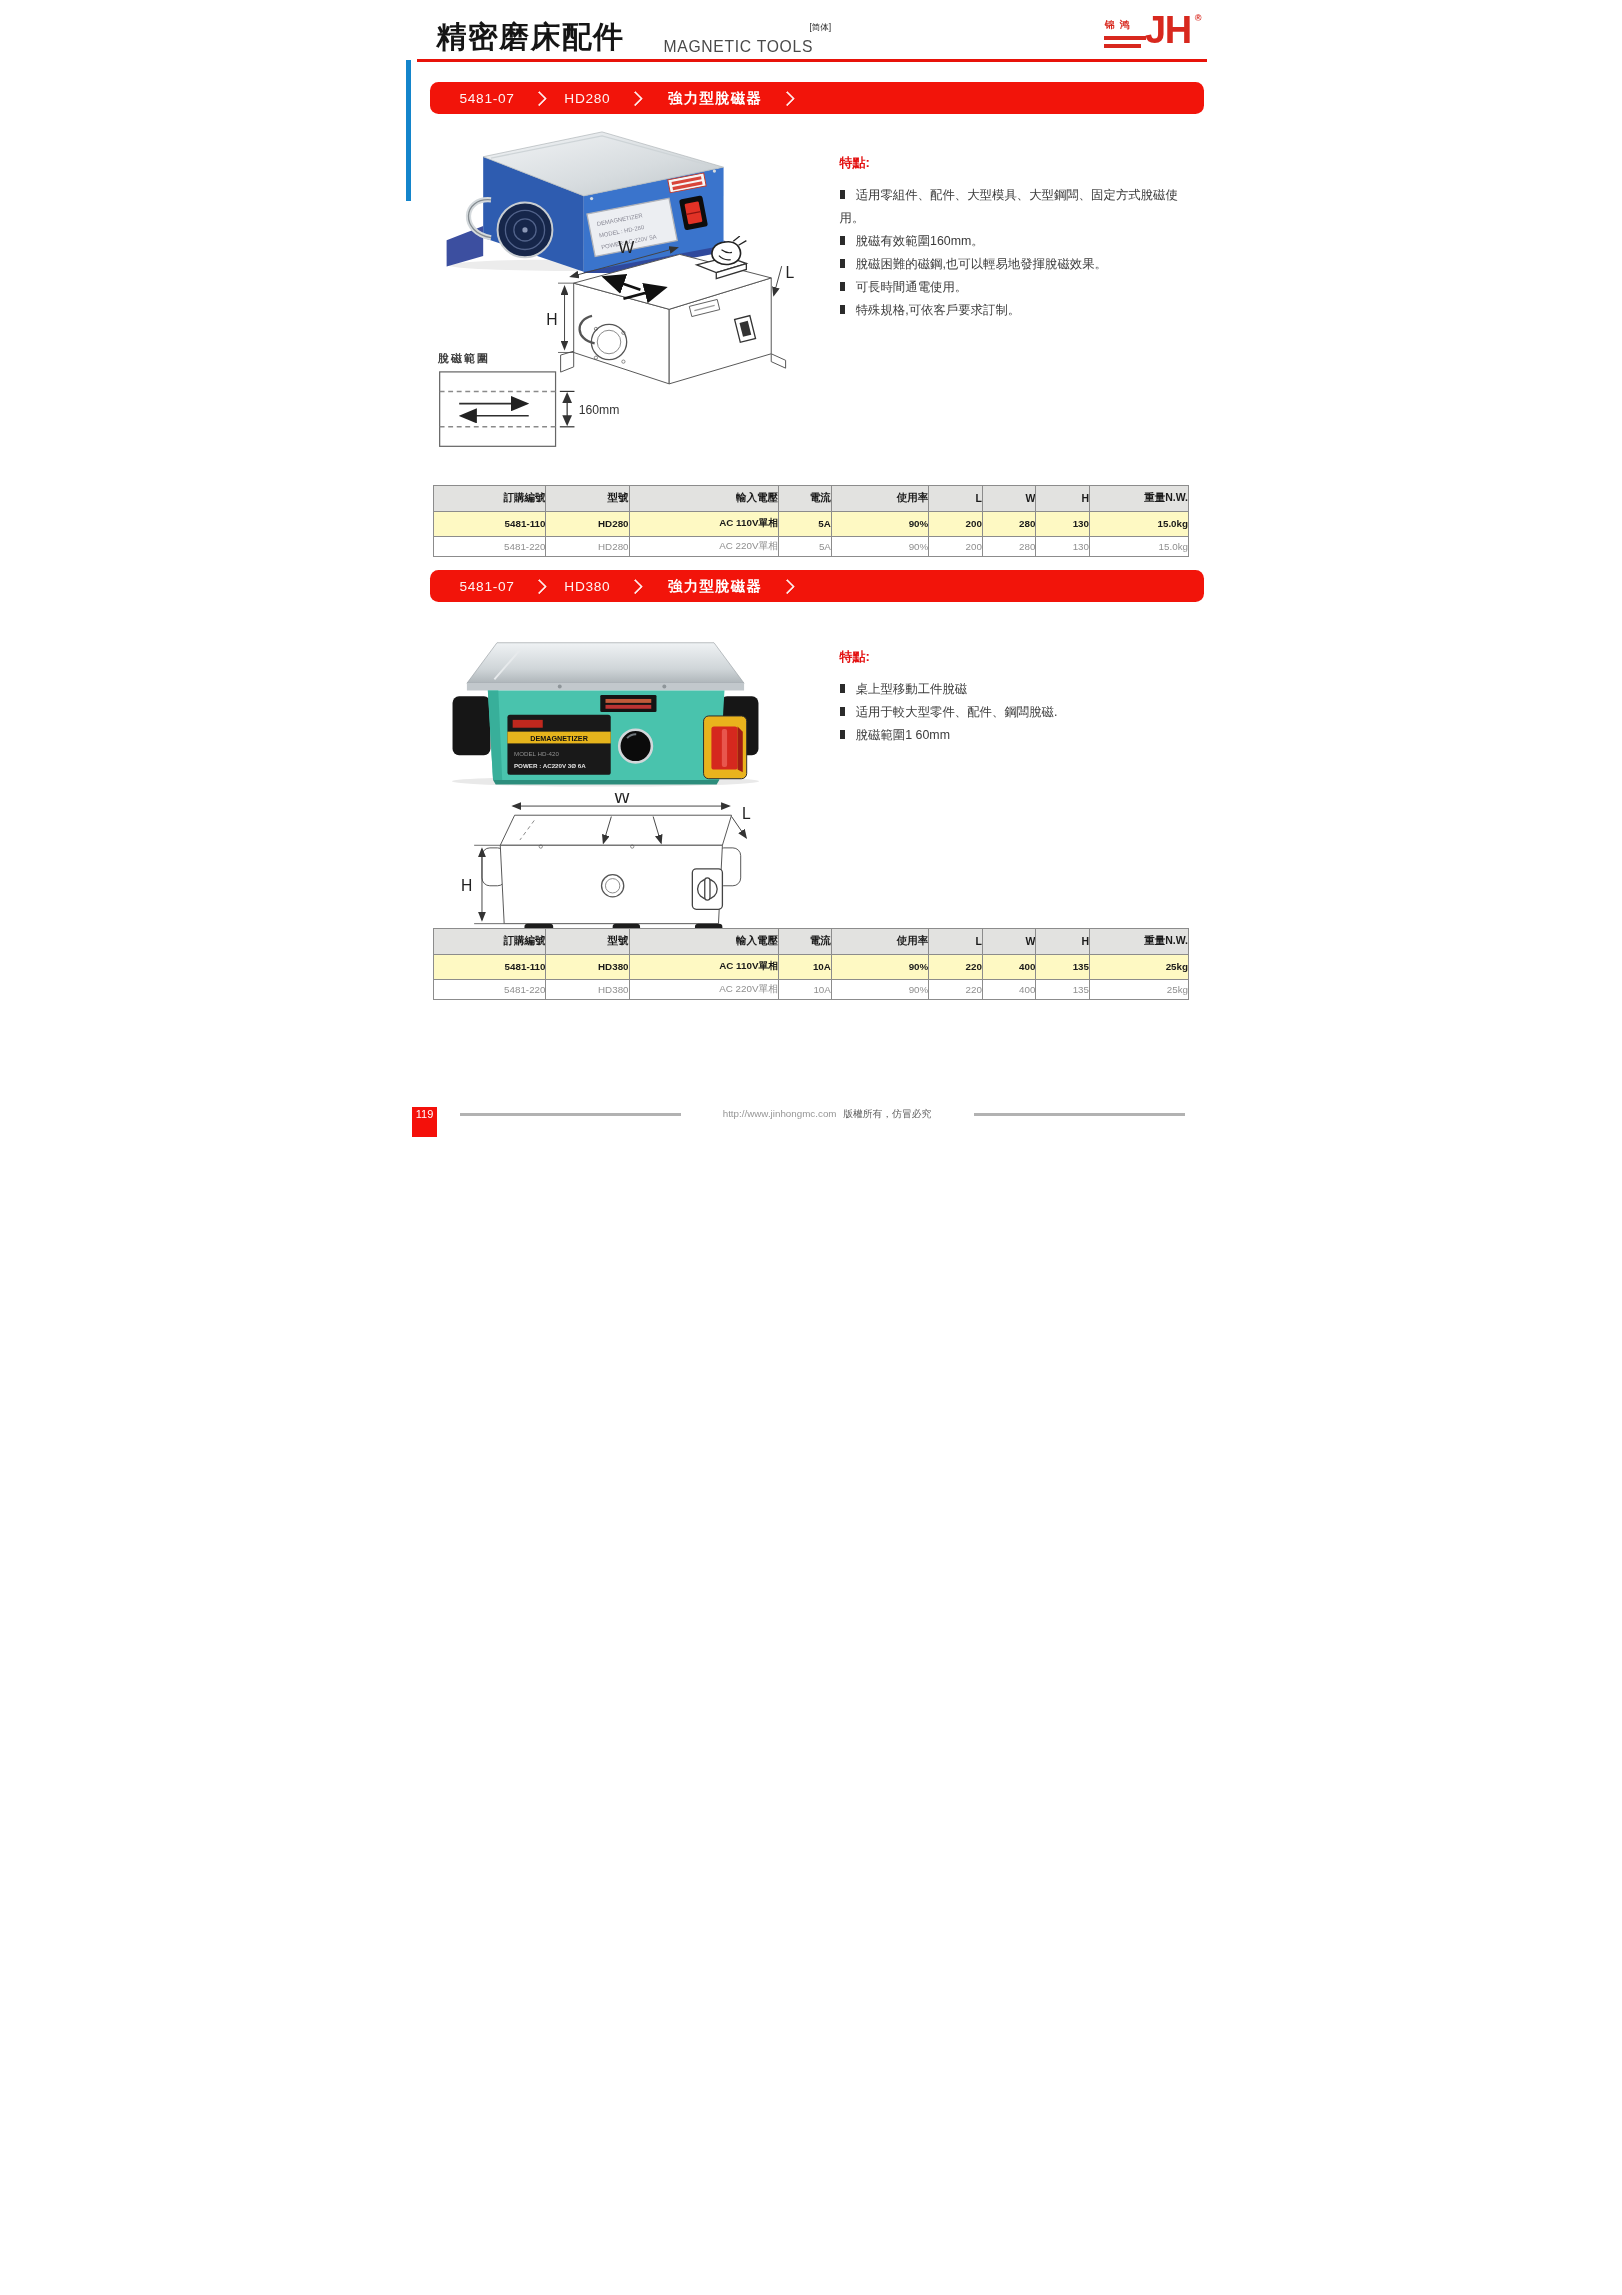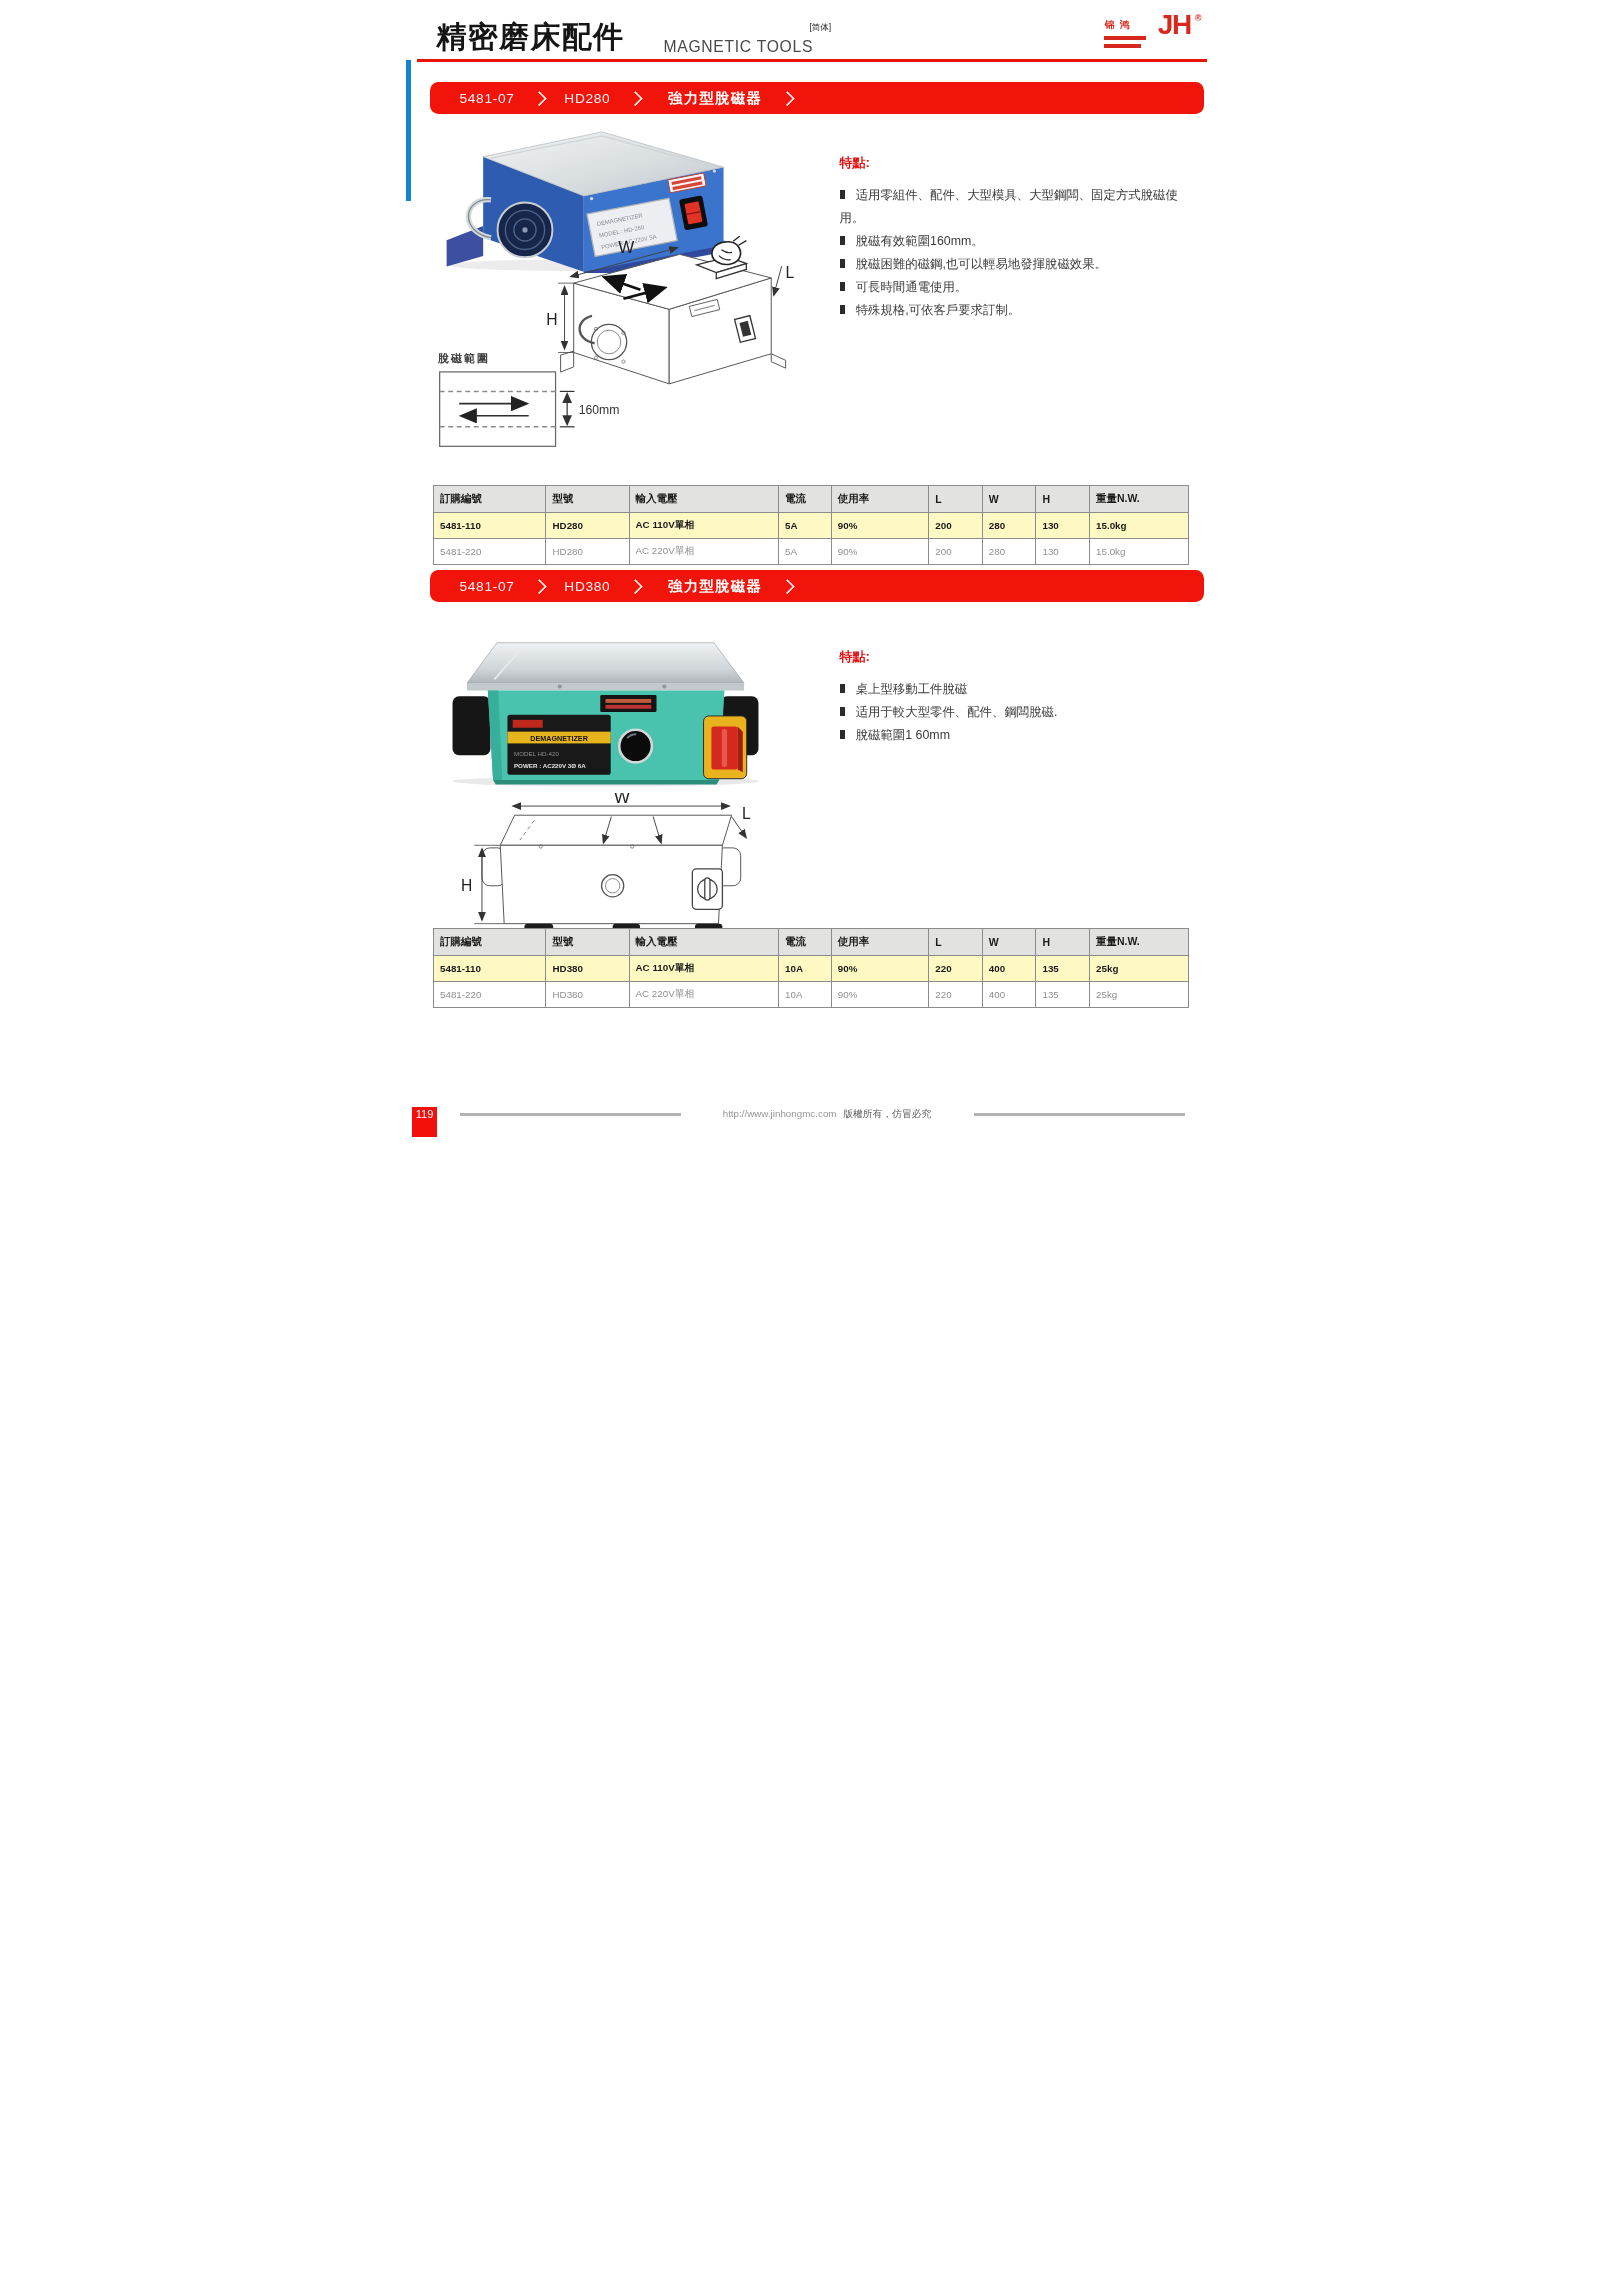--- a/index.html
+++ b/index.html
@@ -12,21 +12,21 @@
   .title { position:absolute; left:31px; top:17px; font-size:30px; font-weight:800;
            color:#151515; letter-spacing:1.3px; }
   .subtitle { position:absolute; left:258px; top:38px; font-size:15.7px; color:#4a4a4a;
               letter-spacing:0.7px; }
   .langtag { position:absolute; left:404px; top:22px; font-size:8.5px; color:#222; }
   .logo { position:absolute; left:698px; top:14px; width:98px; height:51px; }
   .logo-cn { position:absolute; left:1.3px; top:5.2px; font-size:9.8px; font-weight:700;
              color:#d8281e; letter-spacing:5.2px; }
   .logo-bar1 { position:absolute; left:0; top:22px; width:42px; height:3.9px; background:#d8281e; }
   .logo-bar2 { position:absolute; left:0; top:30px; width:37px; height:3.9px; background:#d8281e; }
-  .logo-jh { position:absolute; right:10.5px; top:-5.2px; font-size:28px; font-weight:900;
+  .logo-jh { position:absolute; right:10.5px; top:-5.2px; font-size:38px; font-weight:900;
              color:#d8281e; letter-spacing:-1.3px; }
   .logo-reg { position:absolute; right:0; top:-1.3px; font-size:9.2px; color:#d8281e; font-weight:700; }
   .hline { position:absolute; top:59px; left:11.8px; right:9.2px; height:2.6px; background:#e8130a; }
   .bluebar { position:absolute; left:0; top:60px; width:5.9px; height:141px; background:#1485cb; }
 
   
   .crumb { position:absolute; left:24px; right:13px; height:32px; background:#f2140a;
            border-radius:8.5px; display:flex; align-items:center; gap:19.6px;
            padding-left:30px; color:#fff; box-sizing:border-box; }
   .crumb-1 { top:82px; }
@@ -51,21 +51,21 @@
   .featcol-2 { top:648px; }
   .feat-title { color:#e31111; font-size:13px; font-weight:800; margin:0 0 11.8px 0; }
   .feat { font-size:12.4px; color:#3c3c3c; line-height:23px; margin:0; }
   .sq { display:inline-block; width:5.2px; height:8.5px; background:#2b2b2b; margin-right:11px; }
 
   
   .tblwrap { position:absolute; left:27.5px; width:756px; }
   .tbl-1 { top:485px; }
   .tbl-2 { top:928px; }
   table { border-collapse:collapse; width:100%; table-layout:fixed; }
-  th, td { border:1.3px solid #8c8c8c; text-align:left; padding:6px; overflow:hidden; }
+  th, td { border:1.3px solid #8c8c8c; text-align:right; padding:0; overflow:hidden; }
   tr.hd  { height:25.5px; background:#e2e2e0; }
   tr.hd th { font-size:10.5px; font-weight:700; color:#1a1a1a; }
   tr.r1  { height:25.5px; background:#fef9c3; }
   tr.r1 td { font-size:9.8px; font-weight:700; color:#1a1a1a; }
   tr.r2  { height:20px; background:#ffffff; }
   tr.r2 td { font-size:9.8px; font-weight:400; color:#8f8f8f; }
 
   
   .pagenum { position:absolute; left:6.5px; top:1107px; width:25px; height:30px; background:#f4100a;
              color:#fff; font-size:11px; display:flex; align-items:flex-start; justify-content:center;

